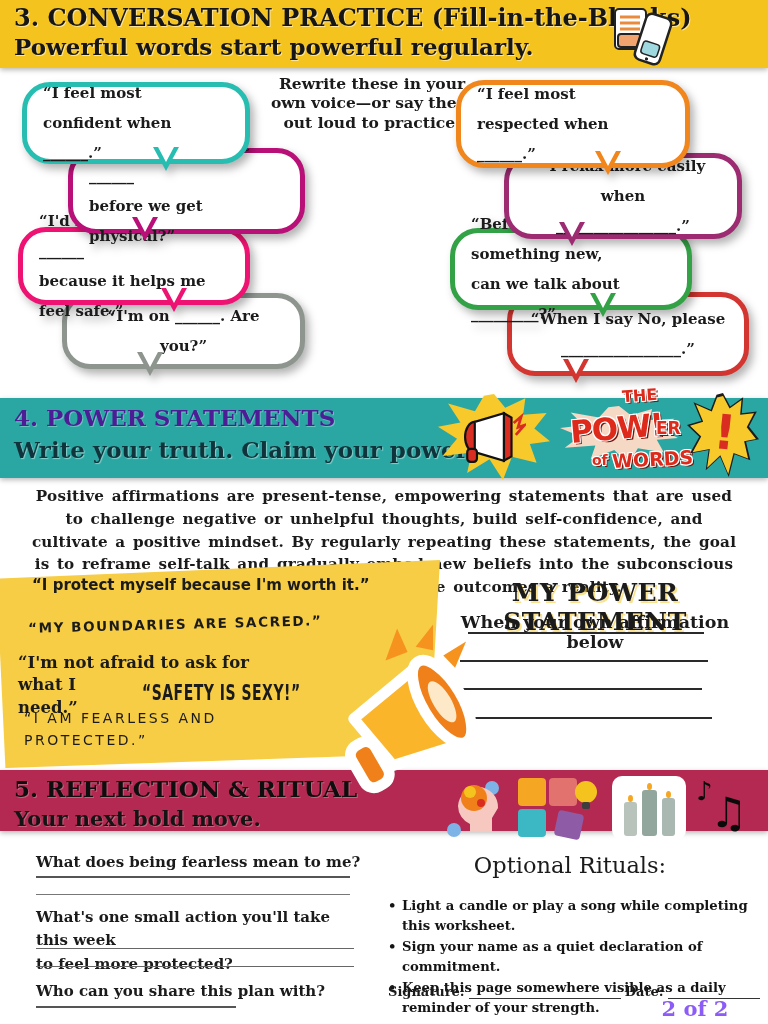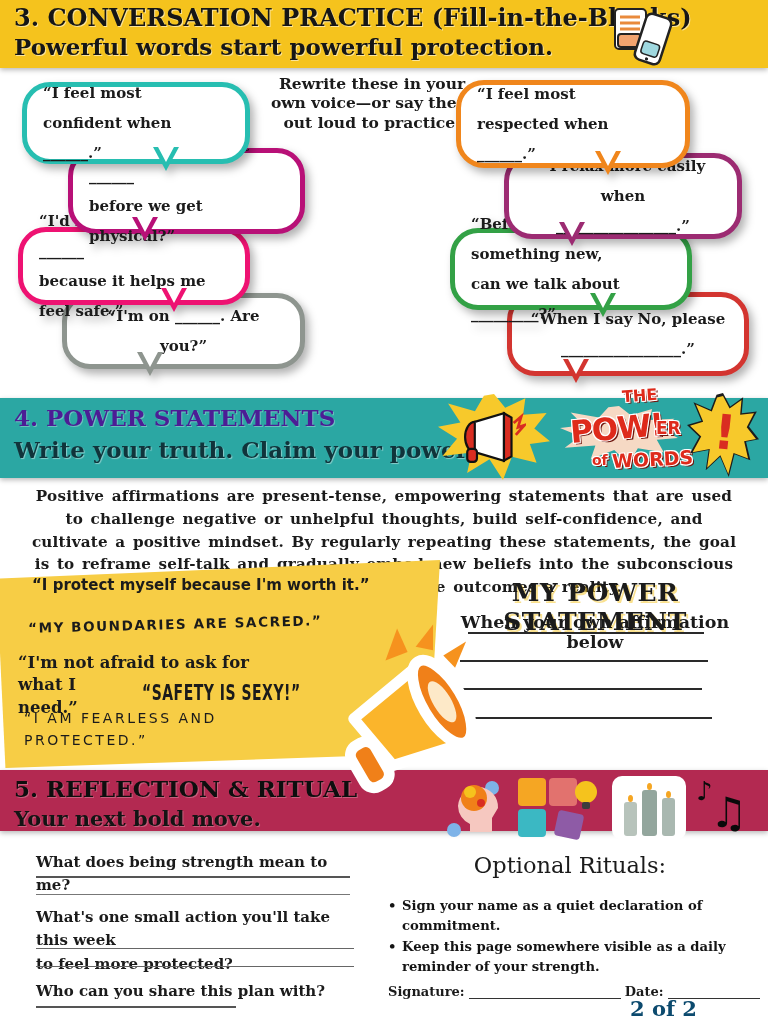--- a/index.html
+++ b/index.html
@@ -131,31 +131,31 @@
   .rituals-list{position:absolute;left:388px;top:896px;width:372px;margin:0;padding:0;list-style:none;}
   .rituals-list li{position:relative;padding-left:14px;font-size:13.2px;font-weight:bold;
         line-height:1.55;color:#141414;}
   .rituals-list li::before{content:"•";position:absolute;left:0;top:0;}
 
   .sigrow{position:absolute;left:388px;top:984px;width:372px;display:flex;align-items:flex-end;
         font-size:13px;font-weight:bold;gap:4px;}
   .sigline{display:inline-block;border-bottom:1.5px solid #333;height:14px;}
   .sig-l{width:158px;}
   .date-l{width:96px;}
-  .pagenum{position:absolute;left:630px;top:996px;width:130px;
-        font-size:21px;font-weight:bold;color:#0c4a6e;}
+  .pagenum{position:absolute;left:630px;top:996px;width:130px;text-align:center;
+        font-size:21px;font-weight:bold;color:#8b5cf6;}
 </style>
 </head>
 <body>
 
 <div class="page">
 
   <div class="band band3">
     <div class="band-title">3. CONVERSATION PRACTICE (Fill-in-the-Blanks)</div>
-    <div class="band-sub">Powerful words start powerful protection.</div>
+    <div class="band-sub">Powerful words start powerful regularly.</div>
     <svg class="docphone" viewBox="0 0 64 64">
       <rect x="5" y="6" width="31" height="40" rx="4" fill="#fff" stroke="#222" stroke-width="2"></rect>
       <line x1="10" y1="14" x2="30" y2="14" stroke="#E98A3C" stroke-width="3"></line>
       <line x1="10" y1="20" x2="30" y2="20" stroke="#E98A3C" stroke-width="3"></line>
       <line x1="10" y1="26" x2="30" y2="26" stroke="#E98A3C" stroke-width="3"></line>
       <rect x="8" y="31" width="23" height="13" rx="3" fill="#F2A46F" stroke="#222" stroke-width="2"></rect>
       <g transform="rotate(18 43 36)">
         <rect x="30" y="12" width="26" height="48" rx="6" fill="#fff" stroke="#222" stroke-width="2.5"></rect>
         <rect x="35" y="40" width="17" height="13" rx="3" fill="#9FD8DF" stroke="#222" stroke-width="1.5"></rect>
         <circle cx="43" cy="57" r="1.6" fill="#222"></circle>
@@ -290,34 +290,35 @@
     <div class="candle c1"></div>
     <div class="candle c2"></div>
     <div class="candle c3"></div>
   </div>
 
   <div class="b5icons notes" style="position:absolute;">
     <span class="n1">♪</span>
     <span class="n2">♫</span>
   </div>
 
-  <div class="q-label q1">What does being strength mean to me?</div>
+  <div class="q-label q1">What does being fearless mean to me?</div>
   <div class="wline lA"></div>
   <div class="wline lB"></div>
 
   <div class="q-label q2">What's one small action you'll take this week
 to feel more protected?</div>
   <div class="wline lC"></div>
   <div class="wline lD"></div>
 
   <div class="q-label q3">Who can you share this plan with?</div>
   <div class="wline lE"></div>
 
   <div class="rituals-title">Optional Rituals:</div>
   <ul class="rituals-list">
+    <li>Light a candle or play a song while completing this worksheet.</li>
     <li>Sign your name as a quiet declaration of commitment.</li>
     <li>Keep this page somewhere visible as a daily reminder of your strength.</li>
   </ul>
 
   <div class="sigrow">
     <span>Signature:</span>
     <span class="sigline sig-l"></span>
     <span>Date:</span>
     <span class="sigline date-l"></span>
   </div>

